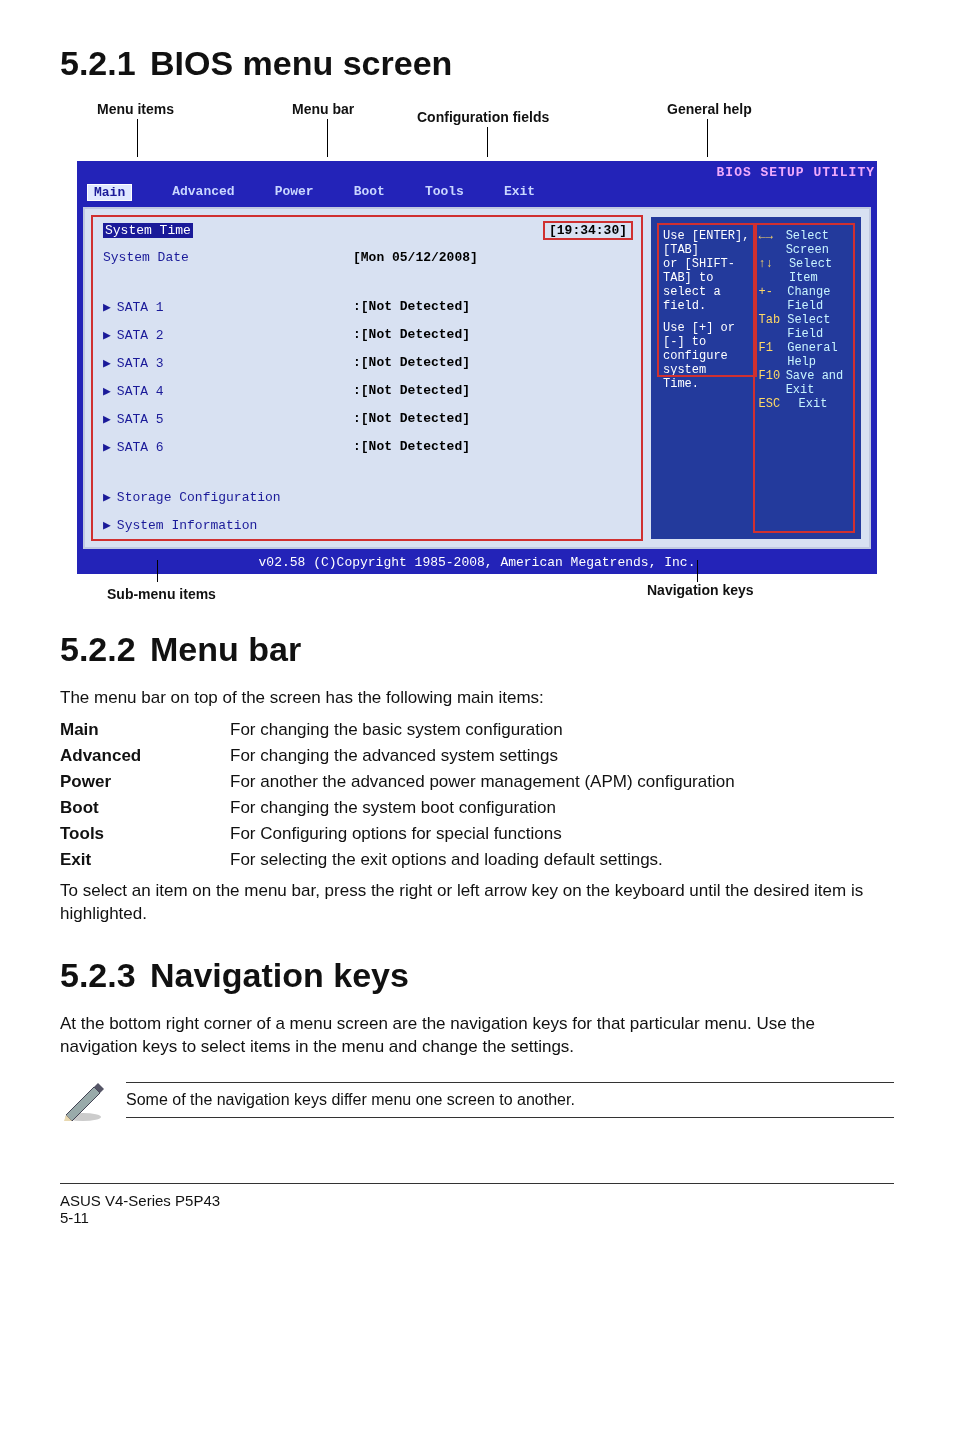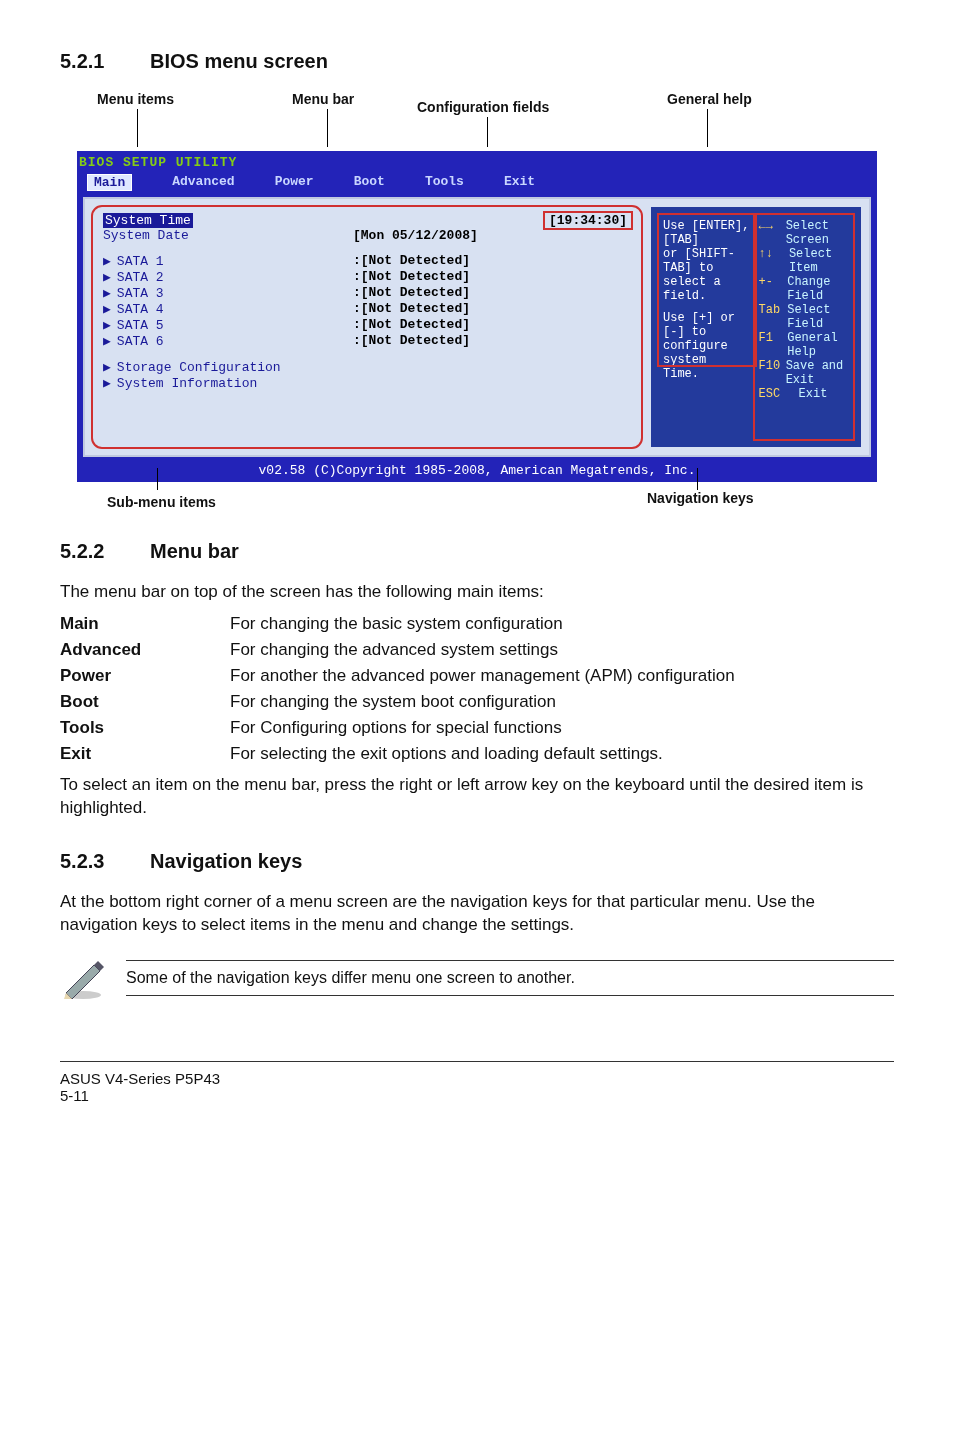--- a/index.html
+++ b/index.html
@@ -4,21 +4,21 @@
 <style>
   * { box-sizing: border-box; }
   body {
     margin: 0;
     font-family: Arial, Helvetica, sans-serif;
     background: #fff;
     width: 954px;
     padding: 40px 60px;
     color: #111;
   }
-  h1 { font-size: 20px; margin: 10px 0 18px 0; font-weight: bold; }
+  h1 { font-size: 34px; margin: 4px 0 18px 0; font-weight: bold; }
   h1 .num { display: inline-block; width: 90px; }
 
   
   .label-row {
     position: relative;
     height: 60px;
     width: 800px;
     margin: 0 auto;
   }
   .label-row .lbl {
@@ -38,22 +38,22 @@
     width: 800px;
     margin: 0 auto;
     background: #2323b8;
     color: #fff;
     font-family: "Courier New", monospace;
     font-size: 13px;
     border: 2px solid #2323b8;
   }
   .bios-hdr {
     background: #2323b8;
-    color: #84cc16;
-    text-align: left;
+    color: #f0abfc;
+    text-align: right;
     font-weight: bold;
     letter-spacing: 1px;
     padding: 2px 0;
   }
   .bios-menubar {
     background: #2323b8;
     color: #fff;
     padding: 2px 8px;
     display: flex;
     gap: 40px;
@@ -76,22 +76,21 @@
     display: flex;
     gap: 10px;
   }
   .bios-left {
     flex: 1;
     outline: 2px solid #d03030;
     padding: 6px 10px;
     min-height: 240px;
     display: flex;
     flex-direction: column;
-    gap: 0;
-    border-radius: 9px;
+    gap: 12px;
   }
   .bios-left .row {
     display: flex;
     color: #1a1a99;
   }
   .bios-left .row .lcol { width: 250px; }
   .bios-left .row .lcol.hi { color: #fff; background:#1a1a99; display:inline-block; width:auto; padding:0 2px; }
   .bios-left .row .vcol { color: #000000; font-weight: bold; }
   .bios-left .group {
     outline: 2px solid #d03030;

